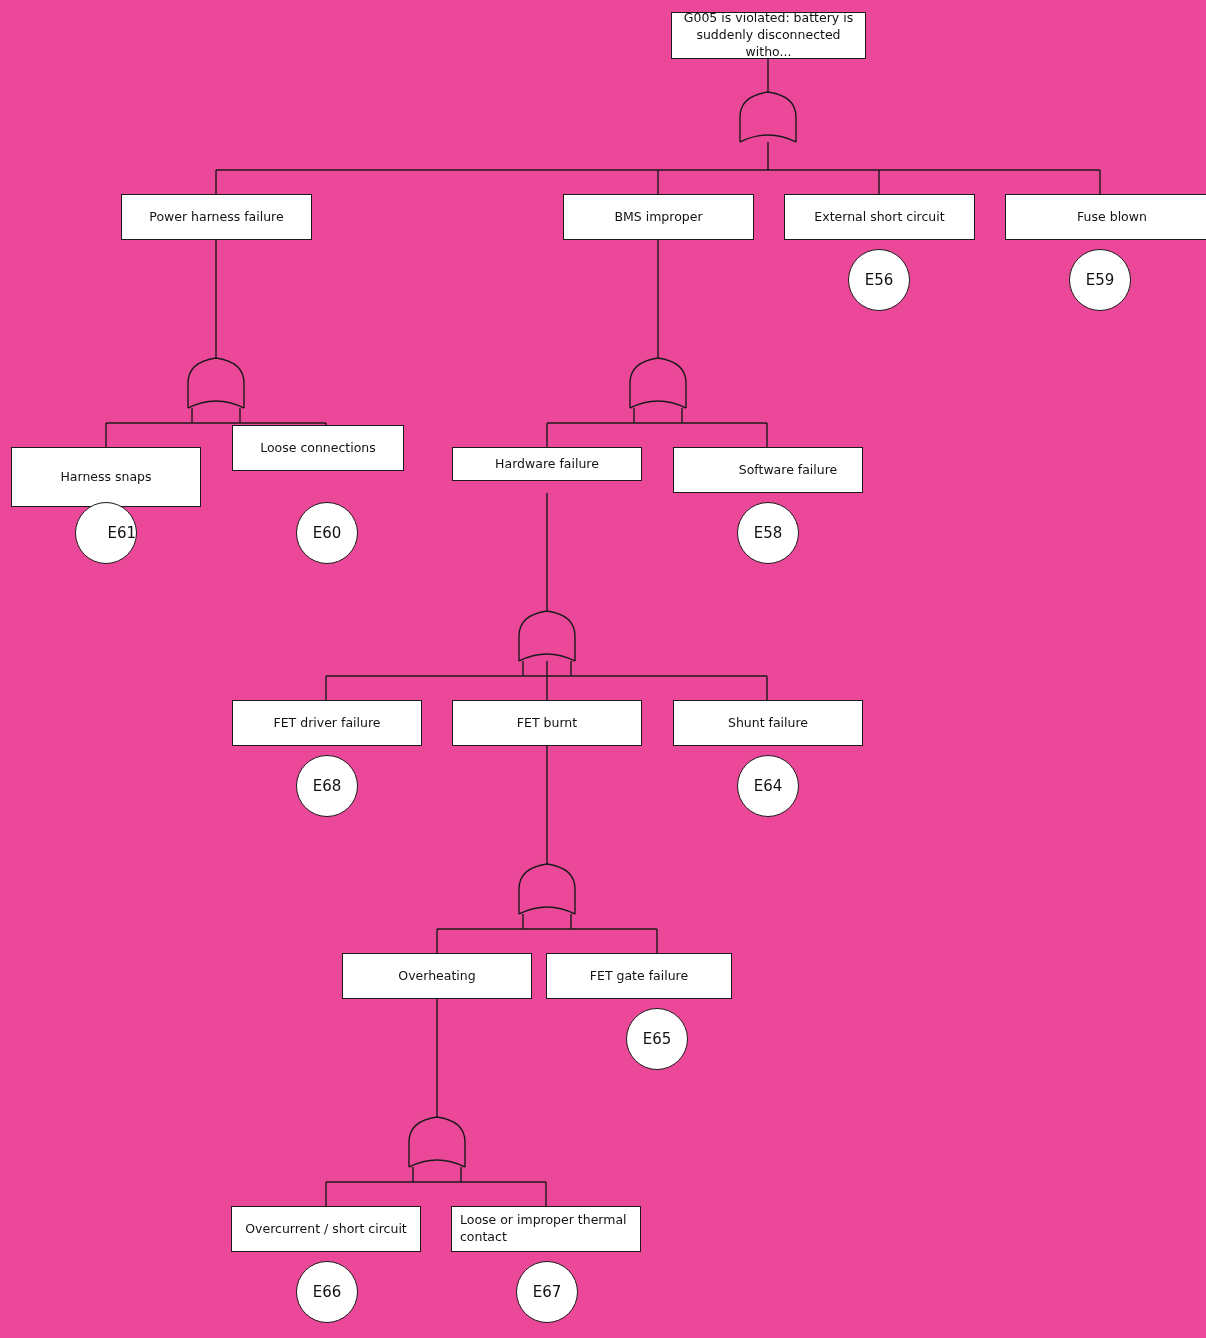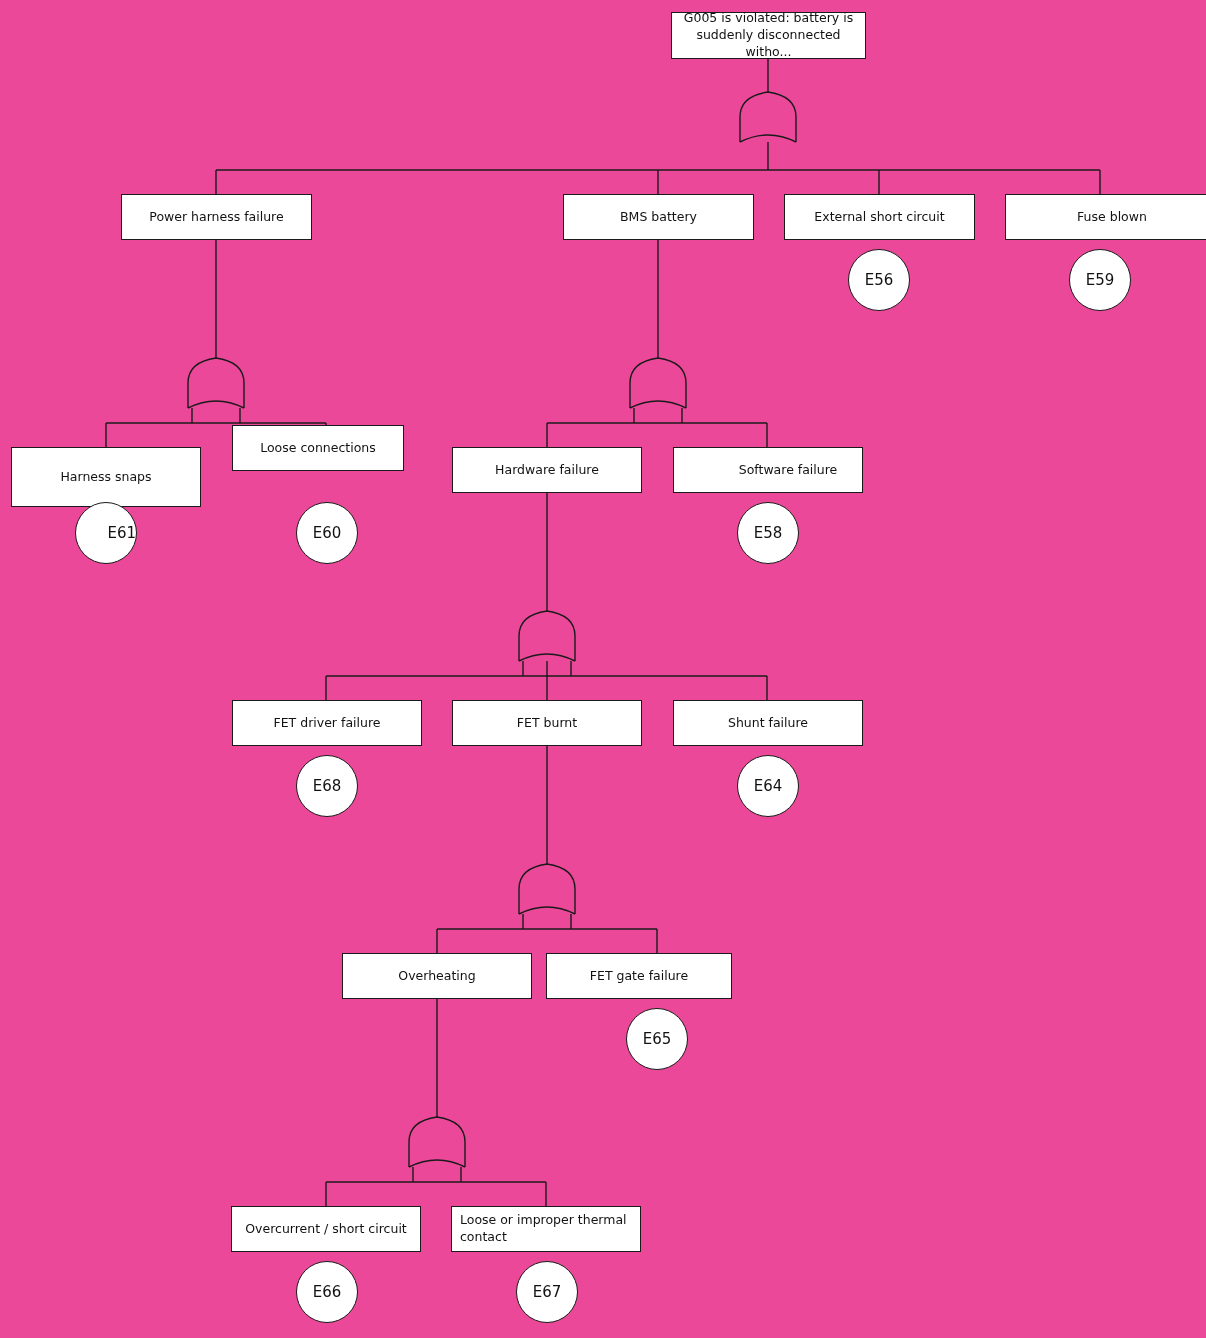--- a/index.html
+++ b/index.html
@@ -129,40 +129,40 @@
 
   <div class="node-box" style="left:671px; top:12px; width:195px; height:47px;">
     <span>G005 is violated: battery is suddenly disconnected witho...</span>
   </div>
 
   <div class="node-box" style="left:121px; top:194px; width:191px; height:46px;">
     <span>Power harness failure</span>
   </div>
 
   <div class="node-box" style="left:563px; top:194px; width:191px; height:46px;">
-    <span>BMS battery</span>
+    <span>BMS improper</span>
   </div>
 
   <div class="node-box" style="left:784px; top:194px; width:191px; height:46px;">
     <span>External short circuit</span>
   </div>
 
   <div class="node-box" style="left:1005px; top:194px; width:214px; height:46px;">
     <span>Fuse blown</span>
   </div>
 
   <div class="node-box" style="left:11px; top:447px; width:190px; height:60px;">
     <span>Harness snaps</span>
   </div>
 
   <div class="node-box" style="left:232px; top:425px; width:172px; height:46px;">
     <span>Loose connections</span>
   </div>
 
-  <div class="node-box" style="left:452px; top:447px; width:190px; height:46px;">
+  <div class="node-box" style="left:452px; top:447px; width:190px; height:34px;">
     <span>Hardware failure</span>
   </div>
 
   <div class="node-box" style="left:673px; top:447px; width:190px; height:46px;padding-left:48px;">
     <span>Software failure</span>
   </div>
 
   <div class="node-box" style="left:232px; top:700px; width:190px; height:46px;">
     <span>FET driver failure</span>
   </div>

